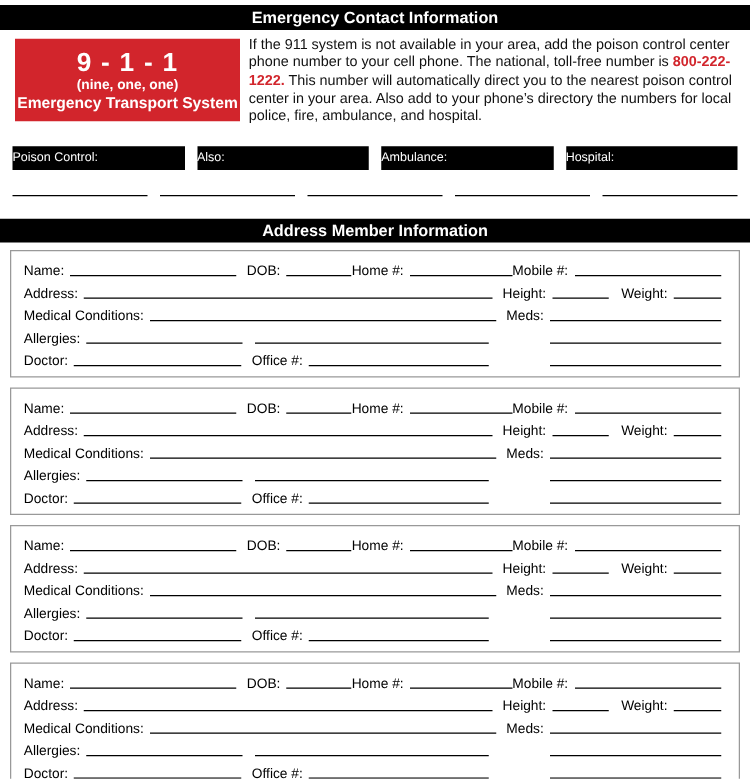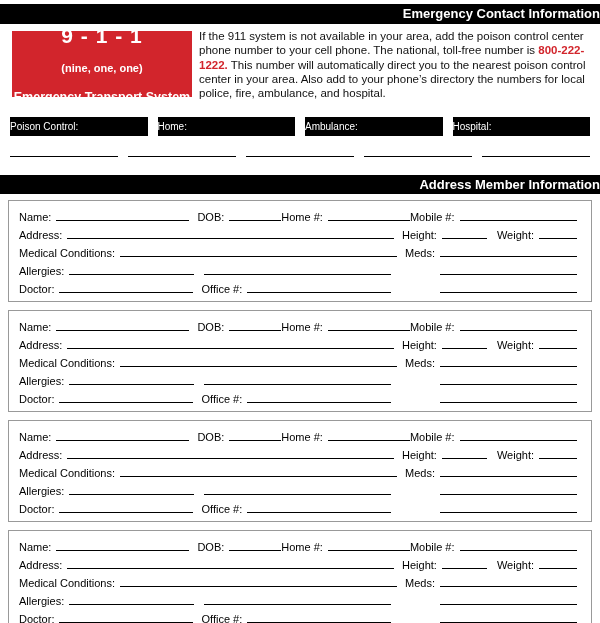--- a/index.html
+++ b/index.html
@@ -5,30 +5,30 @@
   :root { --accent: #d2252c; --bar: #000000; --box-border: #999999; }
   * { box-sizing: border-box; margin: 0; padding: 0; }
   html, body { background: #ffffff; }
   body {
     width: 600px; height: 623px; overflow: hidden;
     font-family: "Liberation Sans", sans-serif;
     color: #000;
   }
   .bar {
     background: var(--bar); color: #fff; height: 20px;
-    text-align: right; font-weight: bold; font-size: 13px; line-height: 20px;
+    text-align: center; font-weight: bold; font-size: 13px; line-height: 20px;
   }
   .bar.top { margin-top: 4px; }
   .bar.family { margin-top: 18px; height: 19px; line-height: 19px; }
 
   .intro { display: flex; margin: 7px 10px 0 12px; }
   .badge {
     flex: none; width: 180px; height: 66px; background: var(--accent);
     color: #fff; text-align: center; display: flex; flex-direction: column;
-    justify-content: center; gap: 15px;
+    justify-content: center; gap: 0;
   }
   .badge-num  { font-size: 21px; font-weight: bold; line-height: 23px; letter-spacing: 1px; }
   .badge-words{ font-size: 11px; font-weight: bold; line-height: 13px; }
   .badge-sub  { font-size: 12.5px; font-weight: bold; line-height: 15px; }
   .note {
     flex: 1; margin-left: 7px; margin-top: -2px;
     font-size: 11.5px; line-height: 14.3px; color: #111;
   }
   .note .phone { color: var(--accent); font-weight: bold; }
 
@@ -69,21 +69,21 @@
   <div class="badge">
     <div class="badge-num">9 - 1 - 1</div>
     <div class="badge-words">(nine, one, one)</div>
     <div class="badge-sub">Emergency Transport System</div>
   </div>
   <p class="note"><span>If the 911 system is not available in your area, add the poison control center phone number to your cell phone. The national, toll-free number is </span><span class="phone">800-222-1222.</span><span> This number will automatically direct you to the nearest poison control center in your area. Also add to your phone’s directory the numbers for local police, fire, ambulance, and hospital.</span></p>
 </div>
 
 <div class="contacts">
   <div class="contact-label">Poison Control:</div>
-  <div class="contact-label">Home:</div>
+  <div class="contact-label">Also:</div>
   <div class="contact-label">Ambulance:</div>
   <div class="contact-label">Hospital:</div>
 </div>
 <div class="contact-lines">
   <span class="cline"></span>
   <span class="cline"></span>
   <span class="cline"></span>
   <span class="cline"></span>
   <span class="cline"></span>
 </div>

